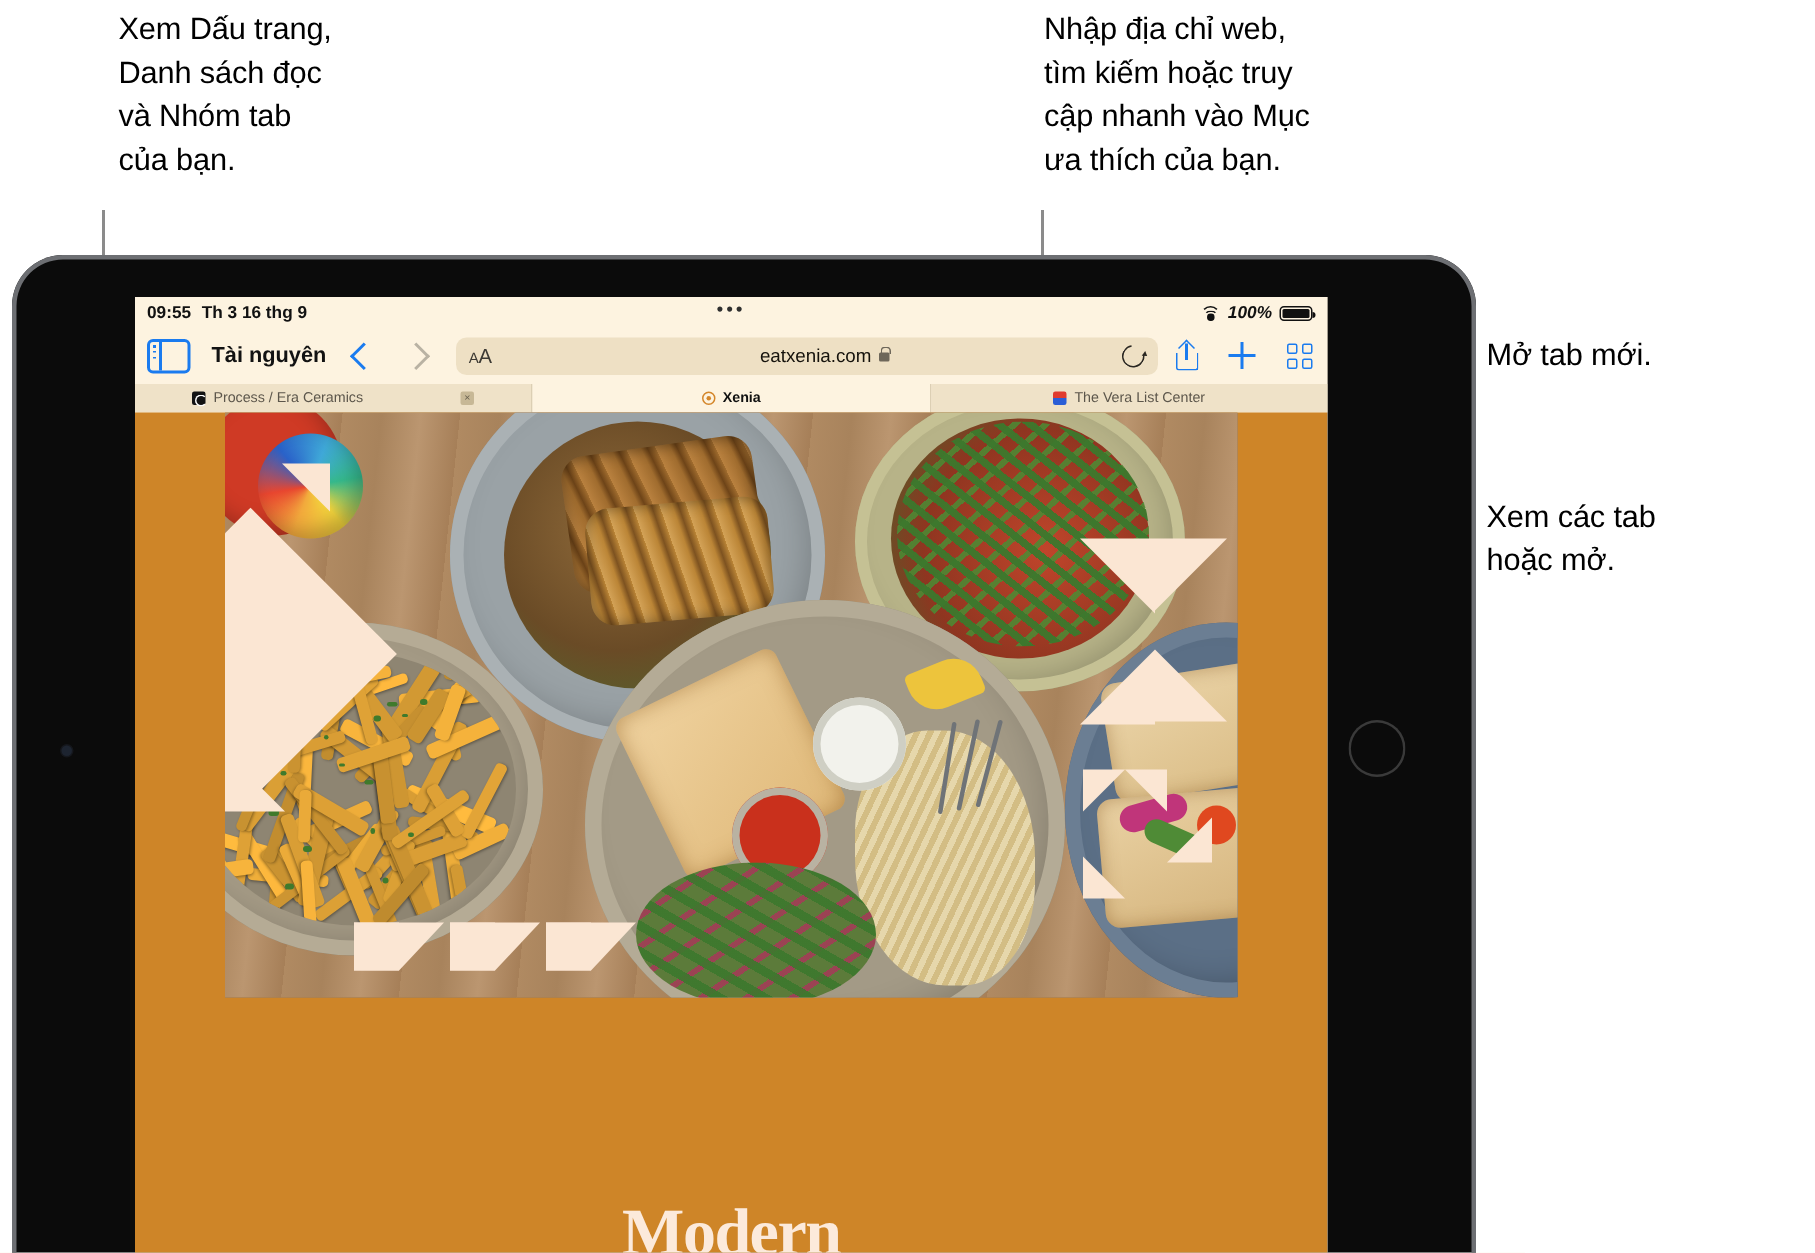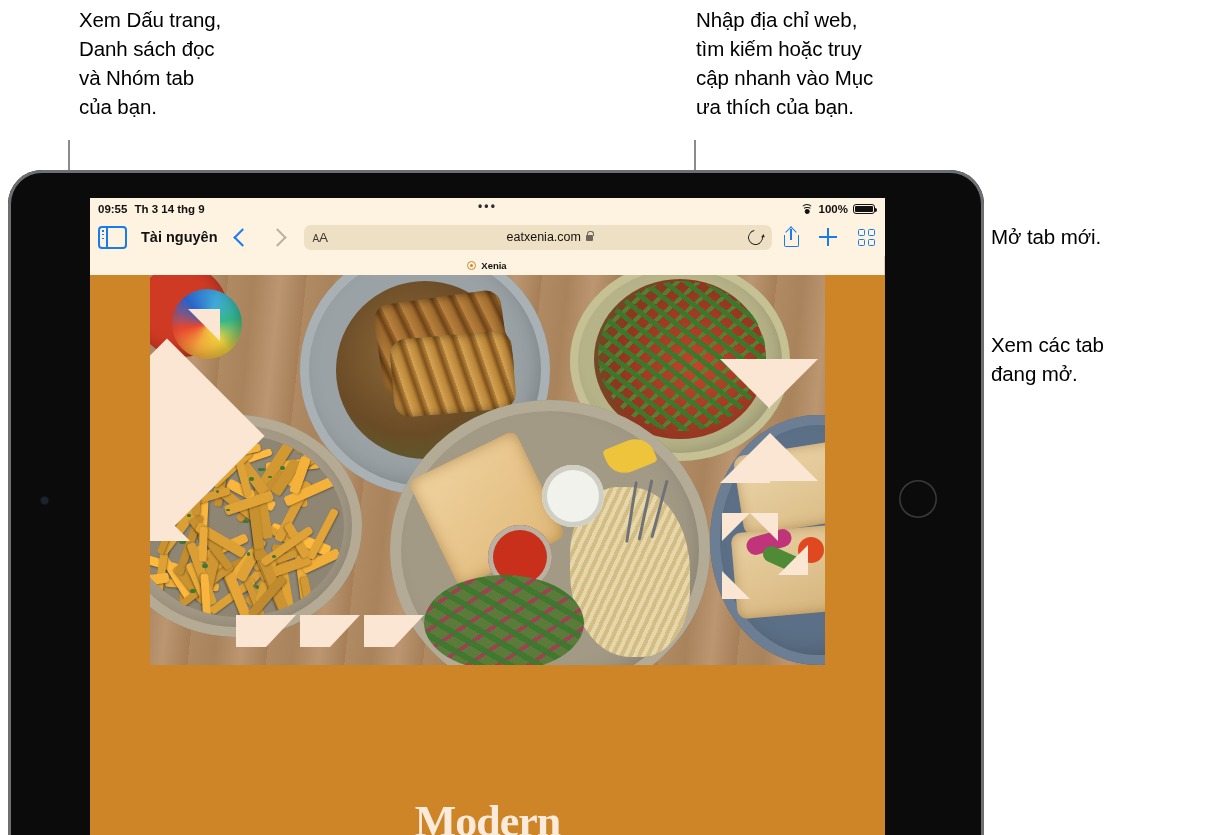--- a/index.html
+++ b/index.html
@@ -27,21 +27,21 @@
   #screen{position:absolute;left:82px;top:28px;width:795px;height:644px;
           background:#fdf3e0;overflow:hidden;}
 
   
   #statusbar{height:18px;display:flex;align-items:center;
              padding:2px 10px 0 8px;background:#fdf3e0;color:#111;
              font-size:11.5px;font-weight:bold;position:relative;}
   #status-left{display:flex;gap:7px;}
   #status-dots{position:absolute;left:50%;transform:translateX(-50%);
                letter-spacing:2.2px;font-size:12px;color:#2f2f2f;top:1px;}
-  #status-right{margin-left:auto;display:flex;align-items:center;gap:5px;}
+  #status-right{margin-left:auto;display:flex;align-items:center;gap:5px;font-style:italic;}
   .wifi-ico{width:13px;height:10px;position:relative;}
   .wifi-ico i{position:absolute;left:50%;border:1.4px solid #111;
       border-color:#111 transparent transparent transparent;border-radius:50%;
       transform:translateX(-50%);}
   .wifi-ico i:nth-child(1){width:11px;height:11px;top:0;}
   .wifi-ico i:nth-child(2){width:6.5px;height:6.5px;top:2.6px;}
   .wifi-ico i:nth-child(3){width:2.6px;height:2.6px;top:5.4px;
       border-color:#111;background:#111;border-radius:50%;}
   .batt{width:22px;height:10.5px;border:1.3px solid #111;border-radius:3px;
         position:relative;padding:1.3px;box-sizing:border-box;}
@@ -229,21 +229,21 @@
 <div class="callout" style="left: 79px; top: 5px;">Xem Dấu trang,
 Danh sách đọc
 và Nhóm tab
 của bạn.</div>
 <div class="callout" style="left: 696px; top: 5px;">Nhập địa chỉ web,
 tìm kiếm hoặc truy
 cập nhanh vào Mục
 ưa thích của bạn.</div>
 <div class="callout" style="left: 991px; top: 222px;">Mở tab mới.</div>
 <div class="callout" style="left: 991px; top: 330px;">Xem các tab
-đang mở.</div>
+hoặc mở.</div>
 
 <div class="leader leader-v" style="left:68px;top:140px;height:93px;"></div>
 <div class="leader leader-h" style="left:68px;top:232px;width:26px;"></div>
 
 <div class="leader leader-v" style="left:694px;top:140px;height:94px;"></div>
 
 <div class="leader leader-h" style="left:812px;top:250px;width:170px;"></div>
 <div class="leader leader-v" style="left:811px;top:235px;height:16px;"></div>
 
 <div class="leader leader-v" style="left:534px;top:286px;height:66px;"></div>
@@ -253,21 +253,21 @@
 
 <div id="ipad">
   <div id="front-cam"></div>
   <div id="home-button"></div>
 
   <div id="screen">
 
     <div id="statusbar">
       <div id="status-left">
         <span>09:55</span>
-        <span>Th 3 14 thg 9</span>
+        <span>Th 3 16 thg 9</span>
       </div>
       <div id="status-dots">•••</div>
       <div id="status-right">
         <span class="wifi-ico">
             <i></i>
             <i></i>
             <i></i>
           </span>
         <span style="font-size:11.5px;font-weight:bold;">100%</span>
         <span class="batt">
@@ -303,23 +303,32 @@
       <div id="plus-btn" class="tb-icon"></div>
       <div id="tabs-btn" class="tb-icon">
         <s></s>
           <s></s>
           <s></s>
           <s></s>
       </div>
     </div>
 
     <div id="tabstrip">
+      <div class="tab">
+        <span class="fav fav-ceramics"></span>
+        <span>Process / Era Ceramics</span>
+        <span class="tab-x" style="margin-left:60px">×</span>
+      </div>
       <div class="tab active">
         <span class="fav fav-xenia"></span>
         <span>Xenia</span>
+      </div>
+      <div class="tab" style="border-right:none">
+        <span class="fav fav-vera"></span>
+        <span>The Vera List Center</span>
       </div>
     </div>
 
     <div id="webpage">
 
 
       <div id="hero">
         <div id="hero-photo">
           <div class="wood"></div>
 

